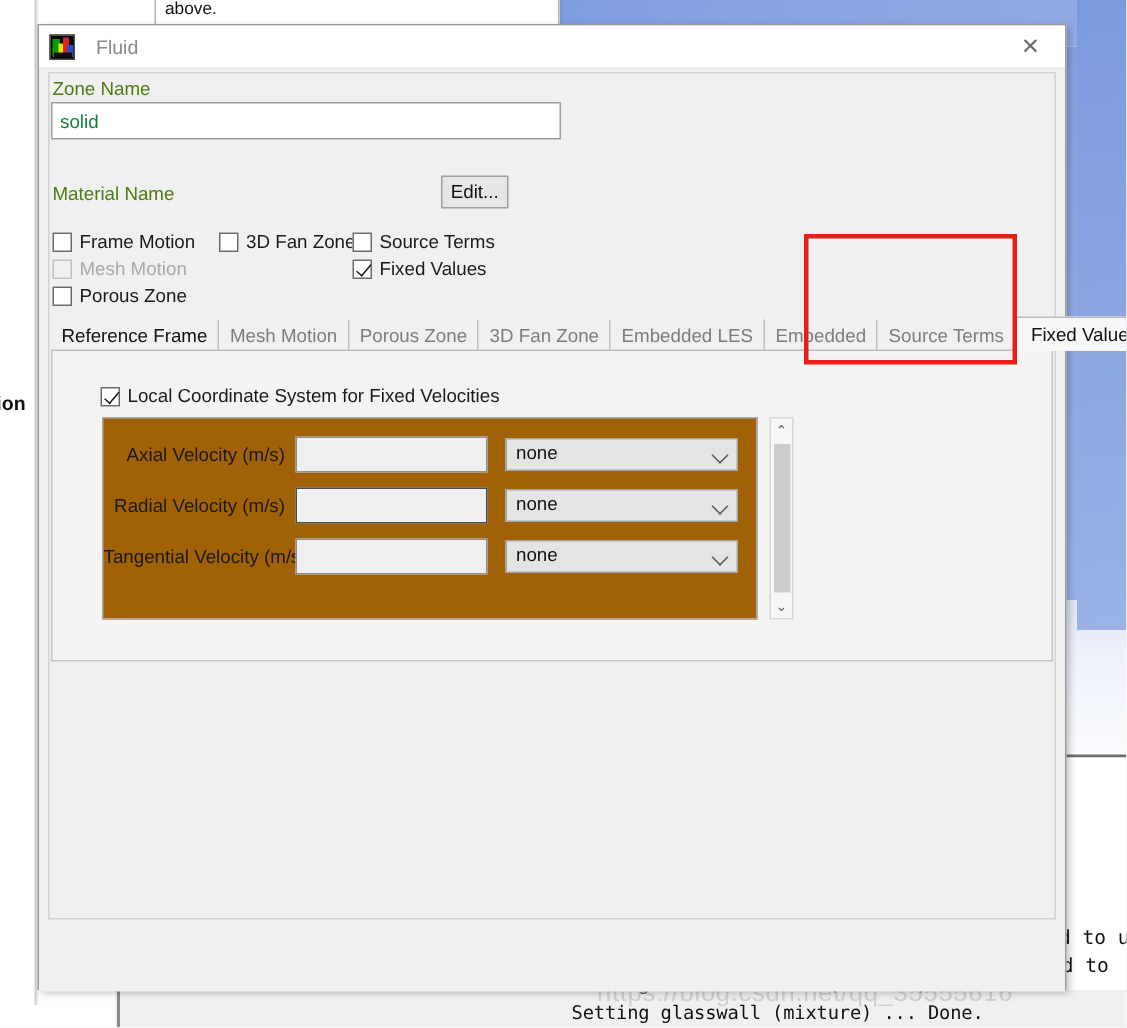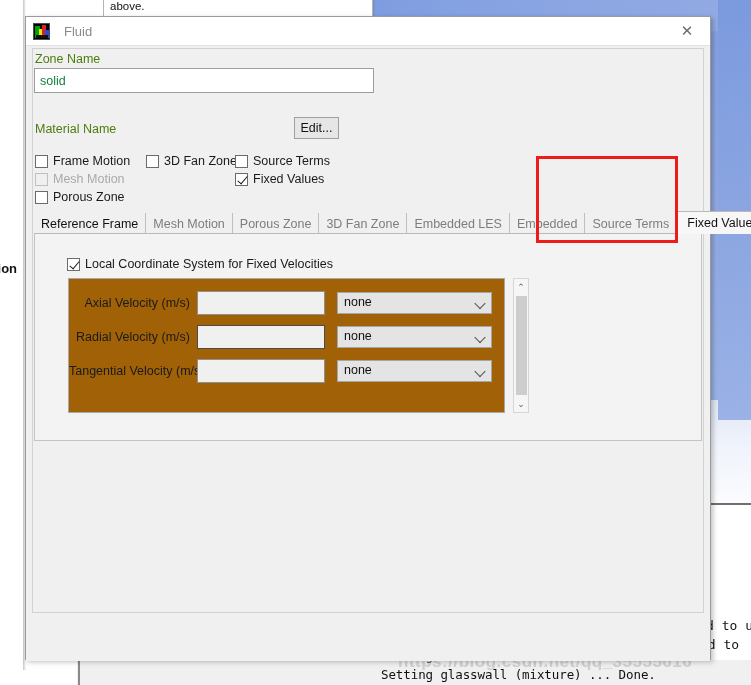--- a/index.html
+++ b/index.html
@@ -117,21 +117,20 @@
 
   .watermark {
     position: absolute;
     left: 398px; top: 652px;
     font-family: "Liberation Sans", sans-serif;
     font-size: 17px;
     color: rgba(150,150,150,0.35);
     white-space: nowrap;
     pointer-events: none;
     letter-spacing: 0.5px;
-    font-weight: bold;
   }
 
   
   .dialog {
     position: absolute;
     left: 25px; top: 16px;
     width: 686px; height: 644px;
     background: #f0f0f0;
     border: 1px solid #9a9a9a;
     box-shadow: 2px 2px 5px rgba(0,0,0,0.25);

